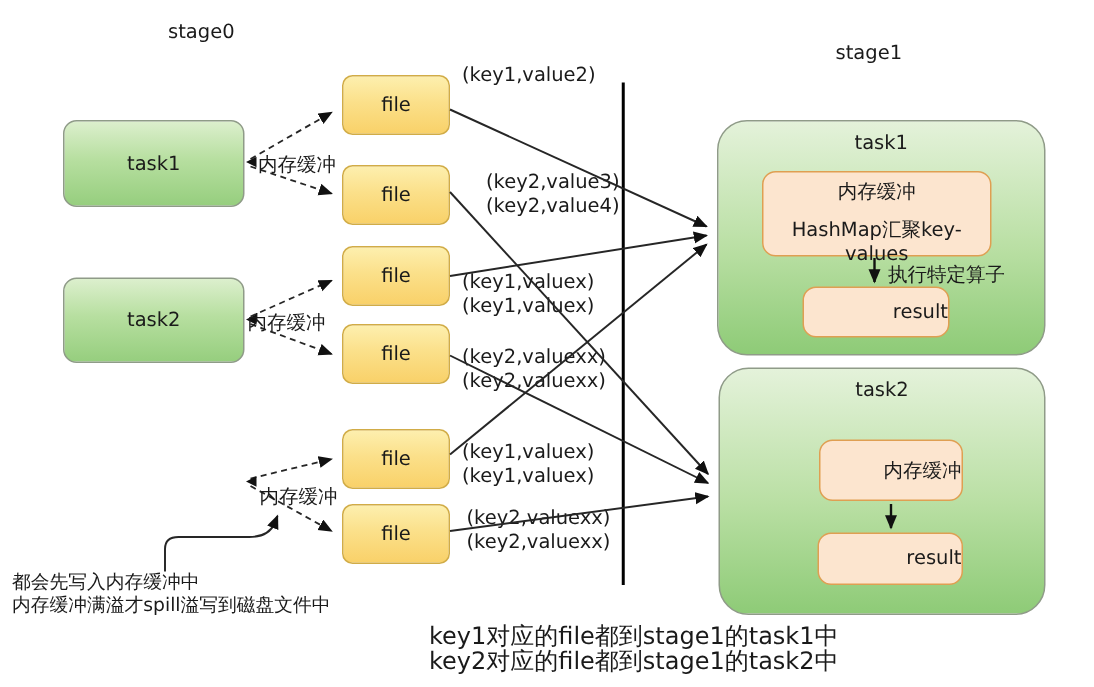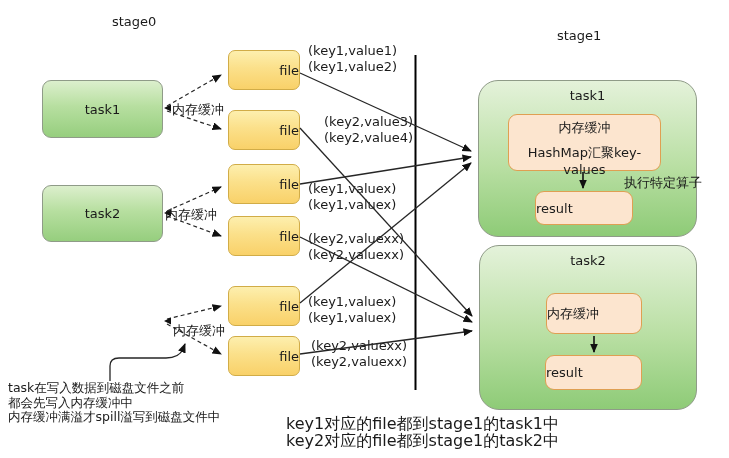--- a/index.html
+++ b/index.html
@@ -24,32 +24,32 @@
     font-size:13px;
   }
   .g-big .title { position:absolute; top:7px; left:0; right:0; text-align:center; font-size:13px; }
 
   
   .f-box {
     position:absolute;
     background:linear-gradient(to bottom,#fdefae 0%,#fbe08a 45%,#f9d169 100%);
     border:1px solid #d1ac47;
     border-radius:7px;
-    display:flex; align-items:center; justify-content:flex-end;
+    display:flex; align-items:center; justify-content:center;
     font-size:13px;
   }
 
   
   .p-box {
     position:absolute;
     background:#fce5cf;
     border:1px solid #df9f52;
     border-radius:9px;
     font-size:13px;
-    display:flex; align-items:center; justify-content:flex-start;
+    display:flex; align-items:center; justify-content:flex-end;
     text-align:center;
   }
   .p-box.col { flex-direction:column; justify-content:flex-start; }
 
   .lbl { position:absolute; font-size:13px; white-space:nowrap; }
   .kv { position:absolute; font-size:13px; line-height:16px; white-space:nowrap; }
   .buf-label { position:absolute; font-size:13px; white-space:nowrap; z-index:6; }
   .note { position:absolute; font-size:12.5px; line-height:14.5px; white-space:nowrap; }
   .note2 { position:absolute; font-size:16px; line-height:16.5px; white-space:nowrap; }
 
@@ -91,21 +91,20 @@
     <span>file</span>
   </div>
   <div class="f-box" style="left:228px; top:286px; width:72px; height:40px;">
     <span>file</span>
   </div>
   <div class="f-box" style="left:228px; top:336px; width:72px; height:40px;">
     <span>file</span>
   </div>
 
   <div class="kv" style="left:308px; top:43px;">
-    <div>(key1,value1)</div>
     <div>(key1,value2)</div>
   </div>
   <div class="kv" style="left:324px; top:114px;">
     <div>(key2,value3)</div>
     <div>(key2,value4)</div>
   </div>
   <div class="kv" style="left:308px; top:181px;">
     <div>(key1,valuex)</div>
     <div>(key1,valuex)</div>
   </div>
@@ -122,37 +121,36 @@
     <div>(key2,valuexx)</div>
   </div>
 
   <div class="g-big" style="left:478px; top:80px; width:219px; height:157px;">
     <div class="title">task1</div>
   </div>
   <div class="p-box col" style="left:508px; top:114px; width:153px; height:57px; padding-top:4px;">
     <div>内存缓冲</div>
     <div style="margin-top:7px;">HashMap汇聚key-values</div>
   </div>
-  <div class="lbl" style="left:624px; top:174px; z-index:6;">执行特定算子</div>
+  <div class="lbl" style="left:592px; top:174px; z-index:6;">执行特定算子</div>
   <div class="p-box" style="left:535px; top:191px; width:98px; height:34px;">
     <span>result</span>
   </div>
 
   <div class="g-big" style="left:479px; top:245px; width:218px; height:165px;">
     <div class="title">task2</div>
   </div>
   <div class="p-box" style="left:546px; top:293px; width:96px; height:41px;">
     <span>内存缓冲</span>
   </div>
   <div class="p-box" style="left:545px; top:355px; width:97px; height:35px;">
     <span>result</span>
   </div>
 
   <div class="note" style="left:8px; top:381px;">
-    <div>task在写入数据到磁盘文件之前</div>
     <div>都会先写入内存缓冲中</div>
     <div>内存缓冲满溢才spill溢写到磁盘文件中</div>
   </div>
 
   <div class="note2" style="left:286px; top:416px;">
     <div>key1对应的file都到stage1的task1中</div>
     <div>key2对应的file都到stage1的task2中</div>
   </div>
 
   <svg class="layer" width="729" height="458" viewBox="0 0 729 458">

